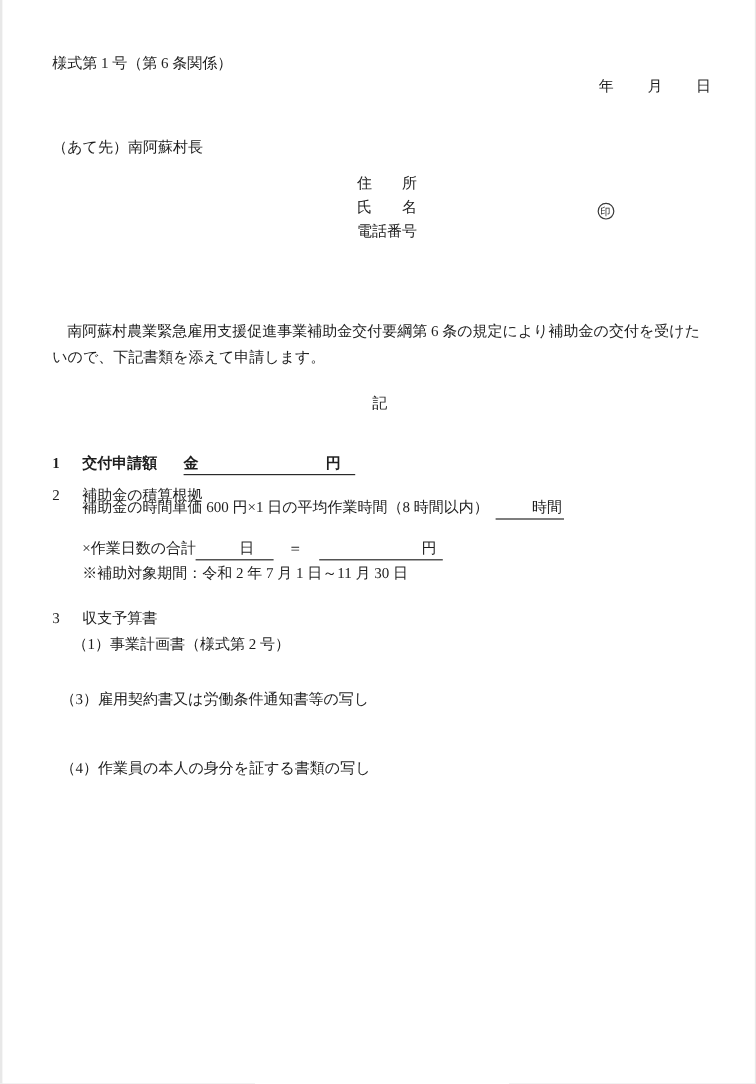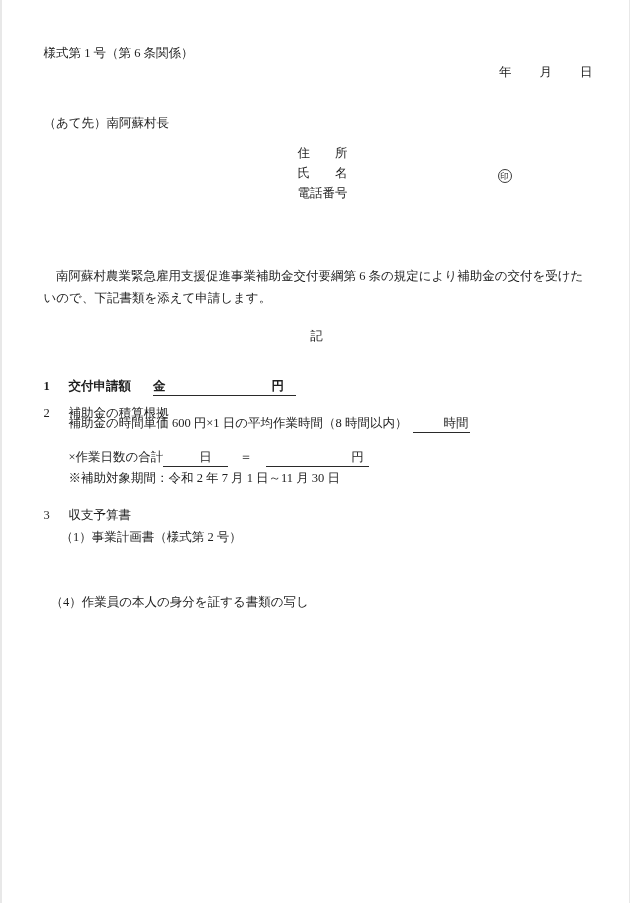--- a/index.html
+++ b/index.html
@@ -77,15 +77,16 @@
     <span>×作業日数の合計</span><span class="u"><span class="sp" style="width:36px;"></span><span>日</span><span class="sp" style="width:16px;"></span></span><span class="eq">＝</span><span class="u"><span class="sp" style="width:85px;"></span><span>円</span><span class="sp" style="width:5px;"></span></span>
   </div>
 
   <div class="line" style="left:67px;top:471px;">※補助対象期間：令和 2 年 7 月 1 日～11 月 30 日</div>
 
   <div class="line" style="left:42px;top:508px;">
     <span class="num">3</span><span>収支予算書</span>
   </div>
 
   <div class="line" style="left:59px;top:530px;">（1）事業計画書（様式第 2 号）</div>
-  <div class="line" style="left:49px;top:595px;">（4）作業員の本人の身分を証する書類の写し</div>
+  <div class="line" style="left:49px;top:576px;">（3）雇用契約書又は労働条件通知書等の写し</div>
+  <div class="line" style="left:49px;top:633px;">（4）作業員の本人の身分を証する書類の写し</div>
 
 </div>
 
 </body></html>

